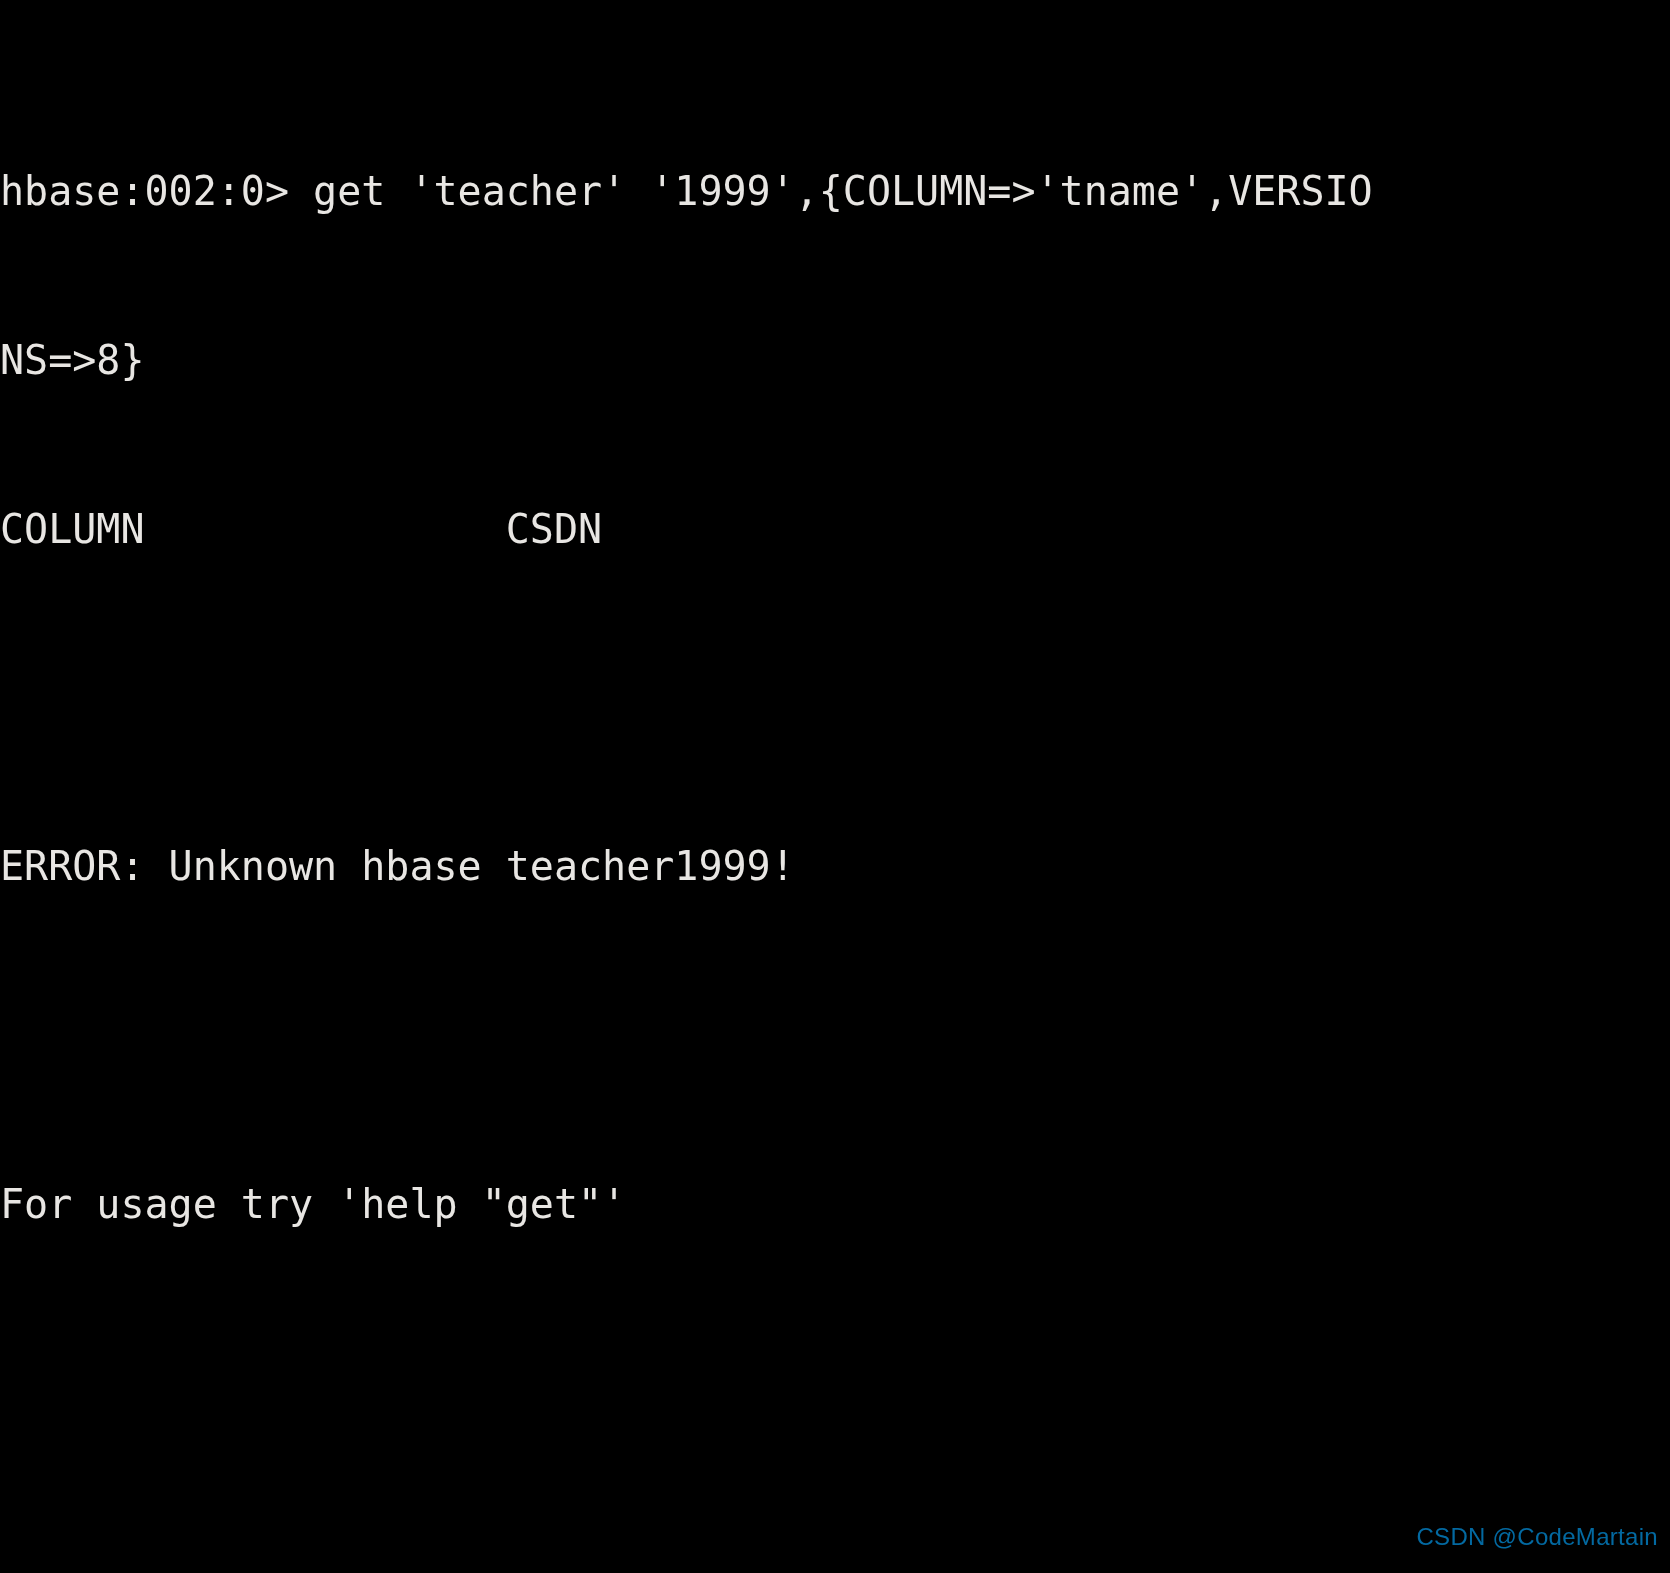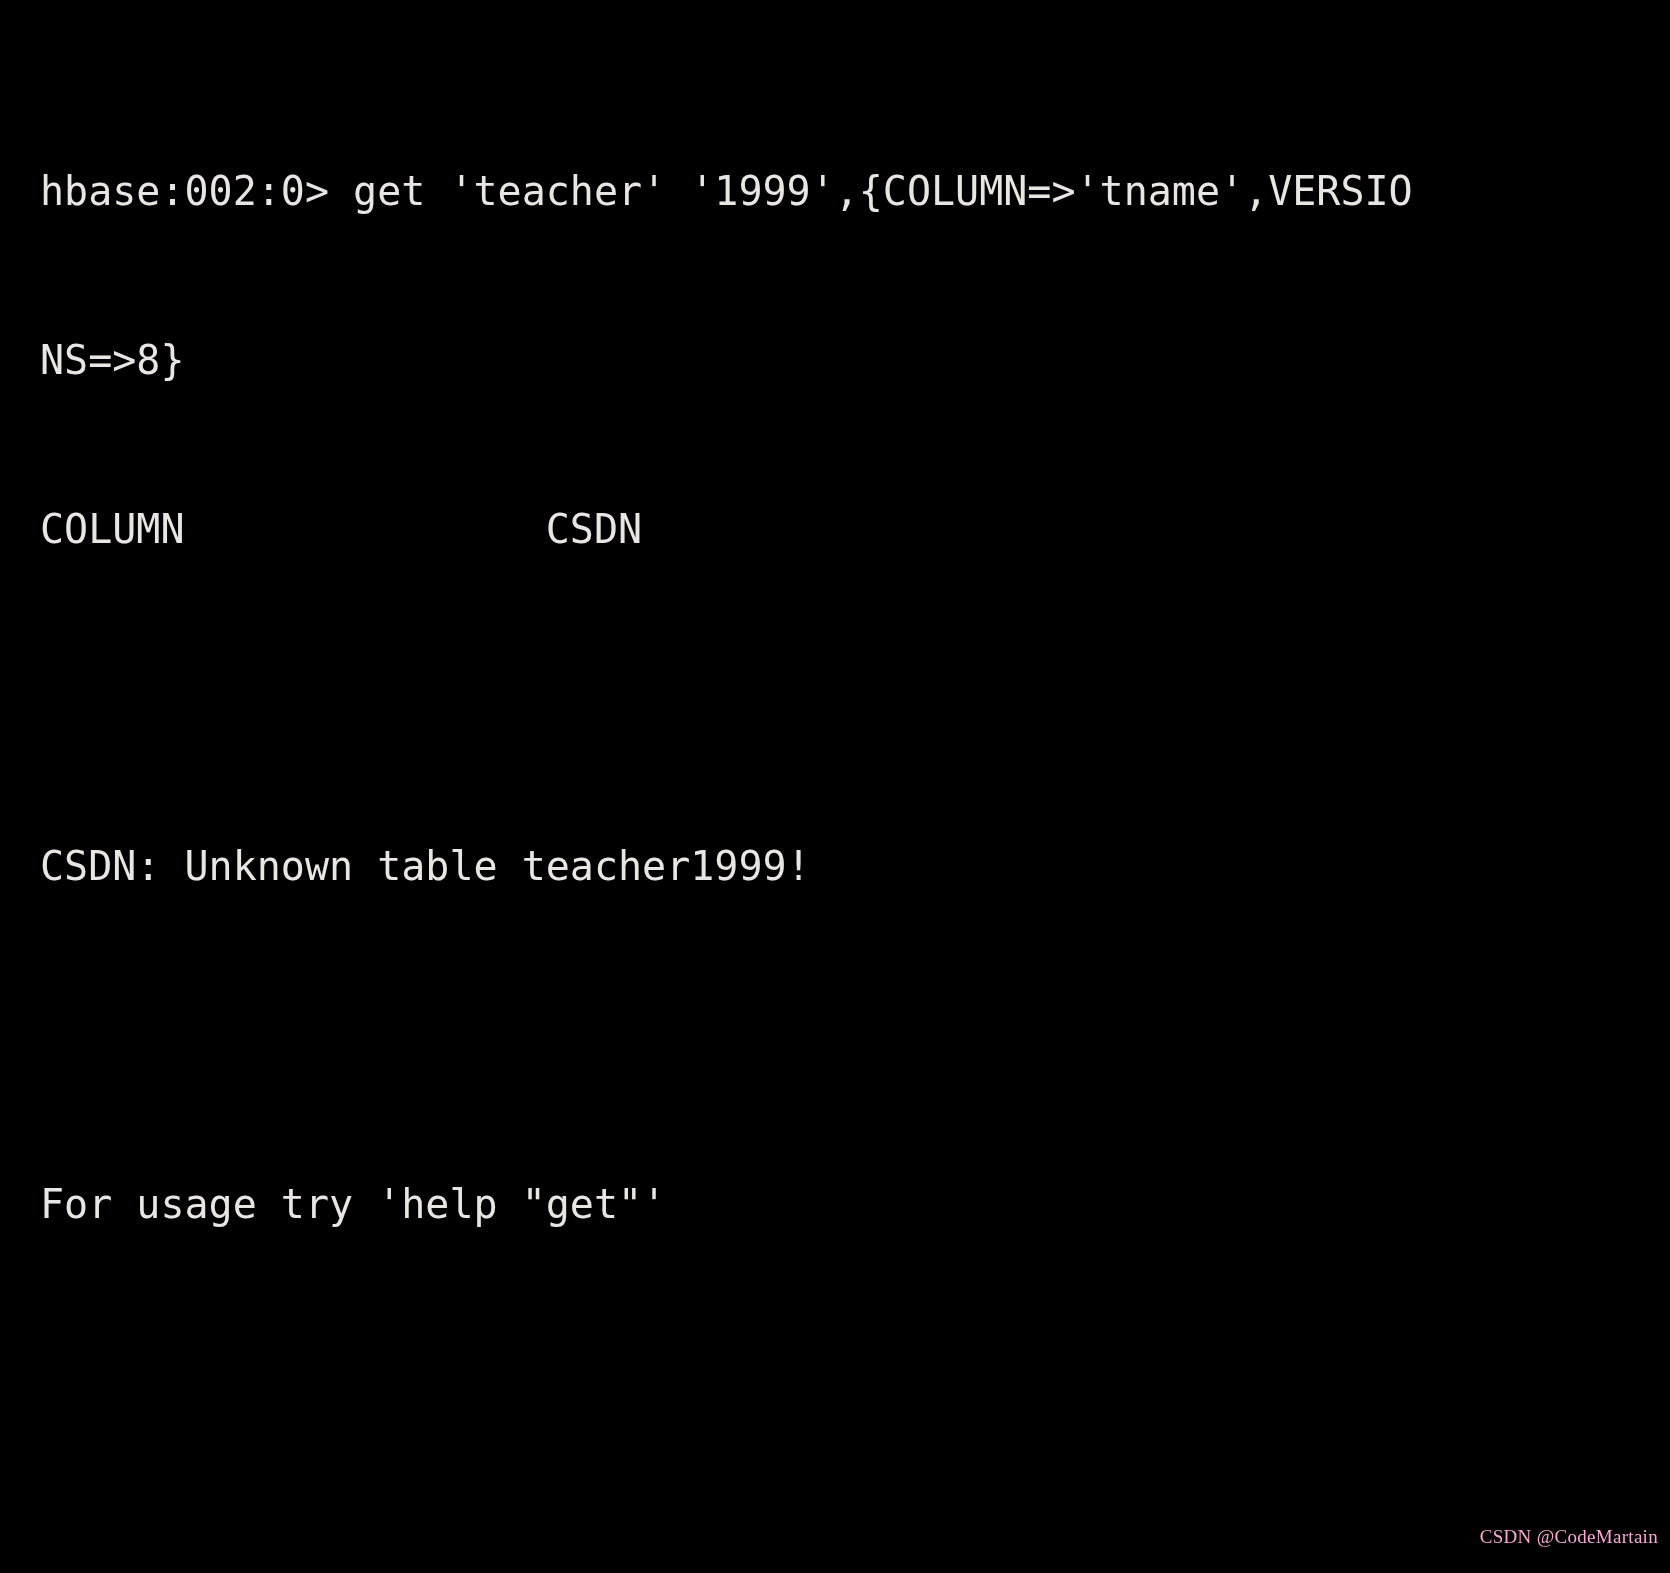--- a/index.html
+++ b/index.html
@@ -25,47 +25,46 @@
     left: 0;
     top: -6px;
     width: 1670px;
     white-space: pre;
   }
   .line {
     display: block;
     height: 56.3px;
     white-space: pre;
     color: #e8e6e3;
-    margin-left: 40px;
   }
   .line.blank {
     color: transparent;
   }
   .watermark {
     position: absolute;
     right: 12px;
     bottom: 8px;
-    font-family: Liberation Serif, serif;
-    font-size: 19px;
-    color: #f9a8d4;
+    font-family: Liberation Sans, sans-serif;
+    font-size: 24px;
+    color: #0369a1;
     letter-spacing: 0.3px;
     white-space: pre;
   }
 </style>
 </head>
 <body>
 
 <div id="terminal">
   <div id="screen">
 
     <span class="line">hbase:002:0&gt; get 'teacher' '1999',{COLUMN=&gt;'tname',VERSIO</span>
     <span class="line">NS=&gt;8}</span>
     <span class="line">COLUMN               CSDN</span>
     <span class="line blank"></span>
-    <span class="line">CSDN: Unknown table teacher1999!</span>
+    <span class="line">ERROR: Unknown hbase teacher1999!</span>
     <span class="line blank"></span>
     <span class="line">For usage try 'help "get"'</span>
     <span class="line blank"></span>
     
     
     
     
     
     
     

